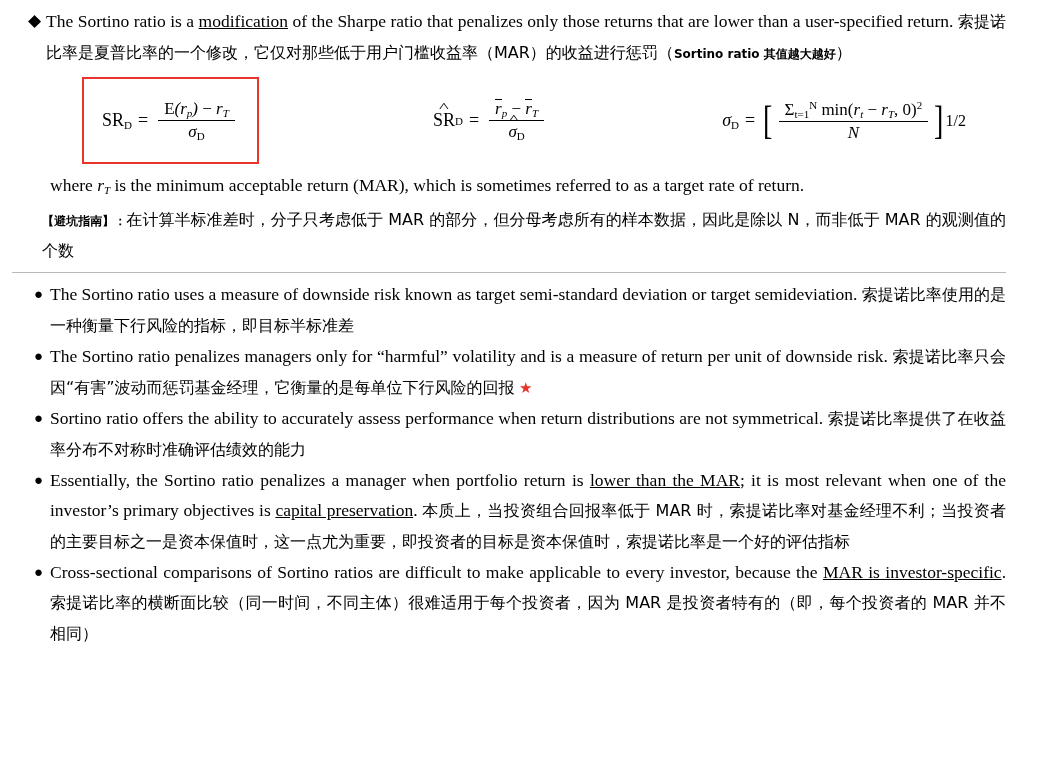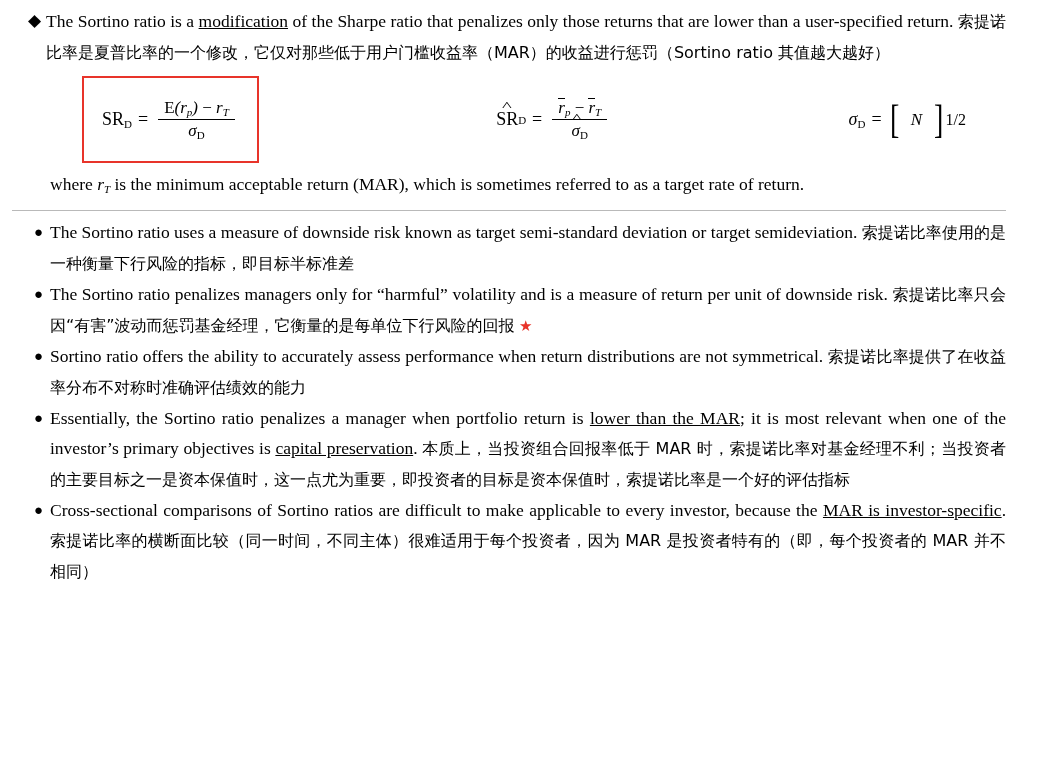--- a/index.html
+++ b/index.html
@@ -51,22 +51,22 @@
     text-justify: inter-word;
   }
   b, .b { font-weight: normal; }
   .u { text-decoration: underline; }
   .cn {
     font-family: "DejaVu Sans", "Liberation Sans", sans-serif;
     font-size: 16px;
   }
   .cnb {
     font-family: "DejaVu Sans", "Liberation Sans", sans-serif;
-    font-size: 16px;
-    font-weight: normal;
+    font-size: 12px;
+    font-weight: bold;
   }
   .hr {
     border-top: 1px solid #b9b9b9;
     margin: 6px 0 6px 0;
   }
   
   .formula-row {
     display: flex;
     justify-content: space-between;
     padding: 4px 40px 4px 70px;
@@ -176,32 +176,36 @@
         <span class="num"><span class="ovl it">r</span><span class="sub it">p</span> − <span class="ovl it">r</span><span class="sub it">T</span></span>
         <span class="den"><span class="hat it">σ</span><span class="sub">D</span></span>
       </span>
     </span>
 
     <span class="fml">
       <span><span class="it">σ</span><span class="sub">D</span></span>
       <span style="margin:0 6px;">=</span>
       <span class="bigbrack">[</span>
       <span class="frac">
+        <span class="num">Σ<span class="sub">t=1</span><span class="sup">N</span> min(<span class="it">r</span><span class="sub it">t</span> − <span class="it">r</span><span class="sub it">T</span>, 0)<span class="sup">2</span></span>
         <span class="den"><span class="it">N</span></span>
       </span>
       <span class="bigbrack">]</span>
         <span class="sup" style="font-size:16px;">1/2</span>
     </span>
 
   </div>
 
   <div class="note-line">
     <span>where  </span><span class="it">r</span><span class="sub it">T</span><span>  is the </span><b>minimum acceptable return (MAR)</b><span>, which is sometimes referred to as a target rate of return.</span>
   </div>
 
+  <div class="cn-para" style="padding-left:30px;">
+    <span class="cnb">【避坑指南】：</span><span class="cn">在计算半标准差时，分子只考虑低于 MAR 的部分，但分母考虑所有的样本数据，因此是除以 N，而非低于 MAR 的观测值的个数</span>
+  </div>
 
   <div class="hr"></div>
 
   <div class="sec2">
 
     <div class="block row">
       <div class="bullet-dot">●</div>
       <div class="para">
         <span>The Sortino ratio uses a measure of </span><b>downside risk</b><span> known as target semi-standard deviation or target semideviation. </span><span class="cn">索提诺比率使用的是一种衡量下行风险的指标，即目标半标准差</span>
       </div>

